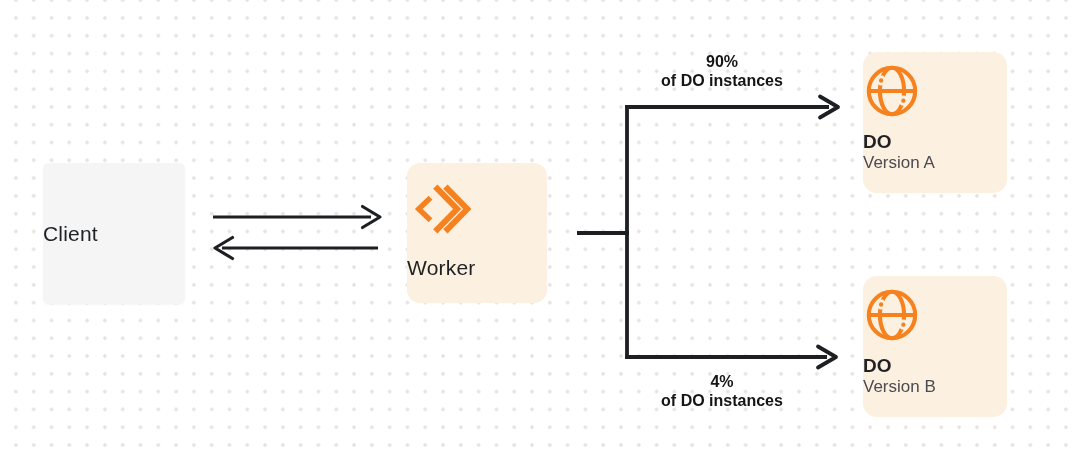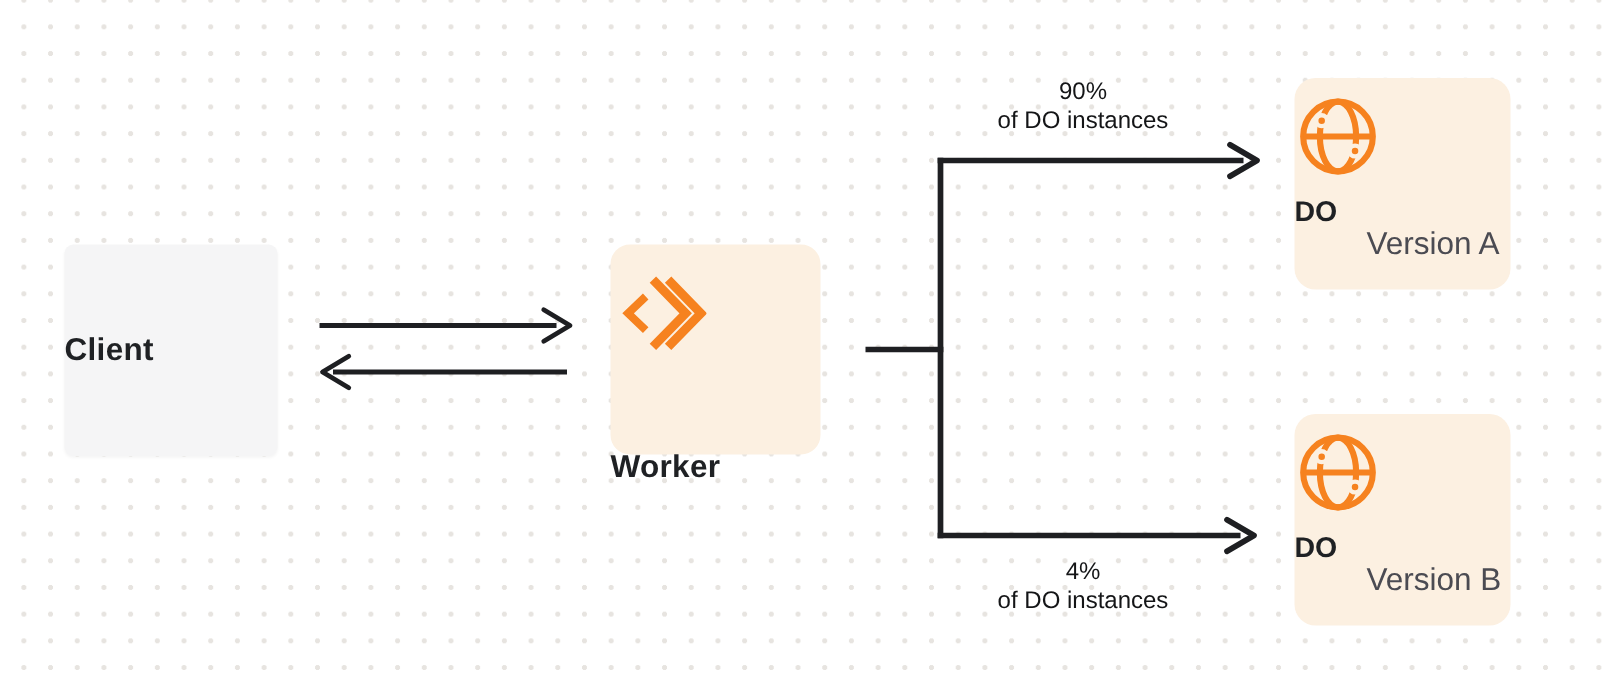--- a/index.html
+++ b/index.html
@@ -45,61 +45,60 @@
     justify-content:center;
   }
   .node-client{
     left:43px; top:163px; width:142px; height:141px;
     background:var(--node-gray-bg);
     border-radius:6px;
     box-shadow:0 1px 2px rgba(0,0,0,0.04);
   }
   .node-label{
     font-size:21px;
-    font-weight:700;
+    font-weight:400;
     color:var(--text-dark);
     letter-spacing:0.2px;
   }
   .node-worker{
     left:407px; top:163px; width:140px; height:140px;
     background:var(--node-cream-bg);
     border-radius:13px;
     justify-content:flex-start;
     padding-top:16px;
-    gap:44px;
   }
   .node-worker .icon-wrap{ width:64px; height:60px; margin-bottom:17px; }
   .node-do{
     left:863px; width:144px; height:141px;
     background:var(--node-cream-bg);
     border-radius:14px;
     justify-content:flex-start;
     padding-top:10px;
   }
   .node-do-a{ top:52px; }
   .node-do-b{ top:276px; }
   .node-do .icon-wrap{ width:58px; height:58px; margin-bottom:11px; }
   .icon-wrap{ display:block; }
   .icon-wrap svg{ width:100%; height:100%; display:block; }
   .do-title{
     font-size:19px; font-weight:700; color:var(--text-dark); line-height:22px;
   }
   .do-subtitle{
-    font-size:21px; font-weight:400; color:var(--text-gray); line-height:20px;margin-left:48px;
+    font-size:17px; font-weight:400; color:var(--text-gray); line-height:20px;
   }
   .stroke-orange{ stroke:var(--accent-orange); }
   .fill-orange{ fill:var(--accent-orange); }
   .dot-ring{ stroke:var(--node-cream-bg); }
 
   .edge-label{
     position:absolute;
     left:612px; width:220px;
     text-align:center;
     font-size:16px;
-    font-weight:400;
+    font-weight:700;
     color:#141517;
     line-height:19px;
   }
   .edge-label-top{ top:52px; }
   .edge-label-bottom{ top:372px; }
 </style>
 </head>
 <body>
 
 <div class="canvas">

